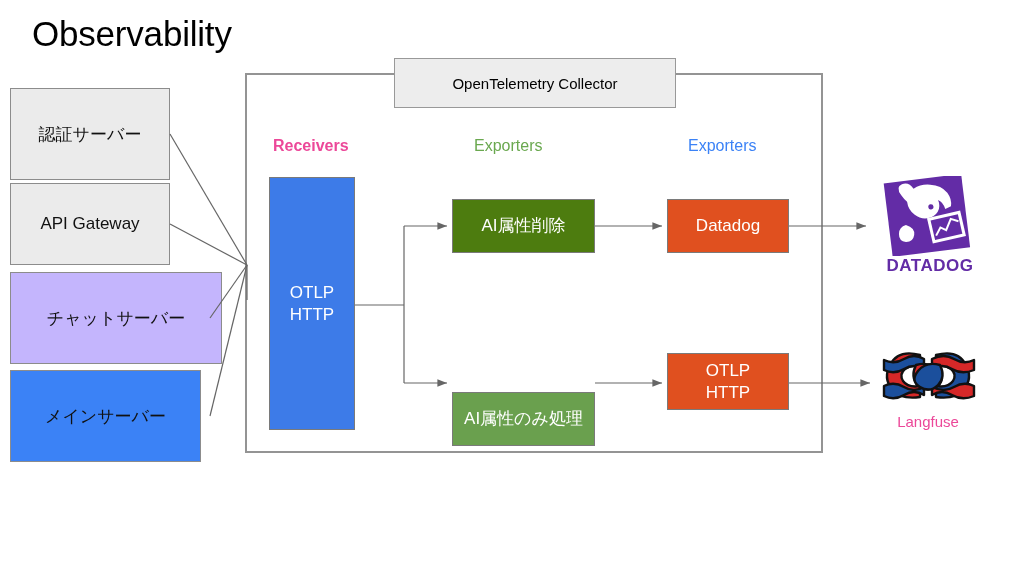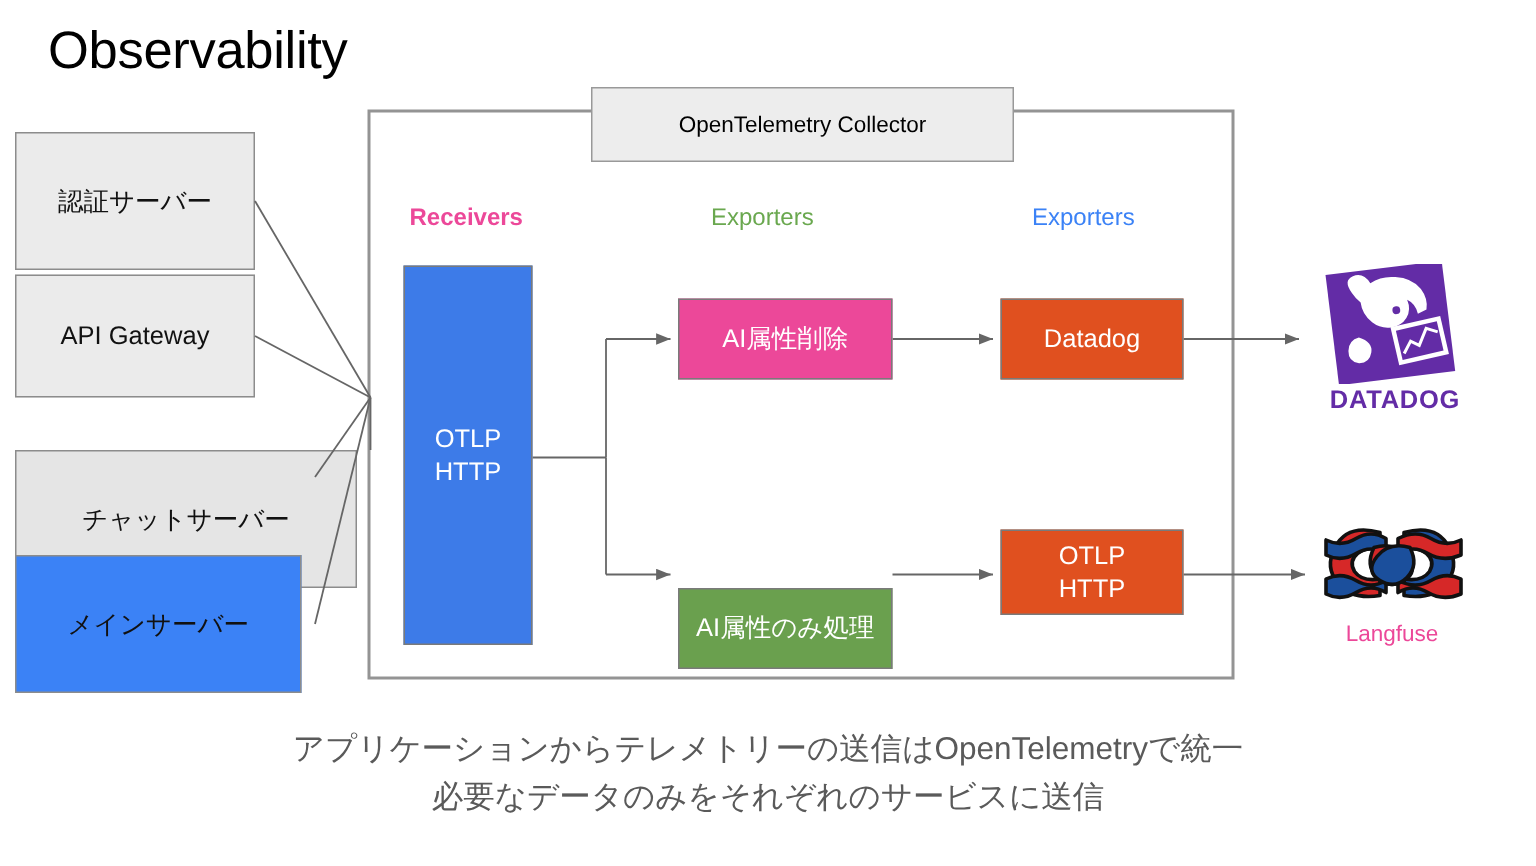--- a/index.html
+++ b/index.html
@@ -135,21 +135,21 @@
 </style>
 </head>
 <body>
 
 <div id="stage">
 
   <div class="abs" id="page-title">Observability</div>
 
   <div class="abs source-box" id="source-0" style="left: 10px; top: 88px; width: 160px; height: 92px; background: rgb(235, 235, 235);">認証サーバー</div>
   <div class="abs source-box" id="source-1" style="left: 10px; top: 183px; width: 160px; height: 82px; background: rgb(235, 235, 235);">API Gateway</div>
-  <div class="abs source-box" id="source-2" style="left: 10px; top: 272px; width: 228px; height: 92px; background: #e5e5e5; margin-top: 28px;">チャットサーバー</div>
+  <div class="abs source-box" id="source-2" style="left: 10px; top: 272px; width: 212px; height: 92px; background: #c4b5fd;">チャットサーバー</div>
   <div class="abs source-box" id="source-3" style="left: 10px; top: 370px; width: 191px; height: 92px; background: #3b82f6;">メインサーバー</div>
 
   <div class="abs" id="collector-container"></div>
 
   <div class="abs" id="collector-title">OpenTelemetry Collector</div>
 
   <div class="abs col-label" id="label-receivers" style="color: #ec4899; font-weight: bold;">Receivers</div>
   <div class="abs col-label" id="label-processors" style="color: rgb(106, 168, 79);">Exporters</div>
   <div class="abs col-label" id="label-exporters" style="color: #3b82f6;">Exporters</div>
 
@@ -182,21 +182,21 @@
       <path d="M789,226 L866,226" marker-end="url(#arrow)"></path>
       <path d="M789,383 L870,383" marker-end="url(#arrow)"></path>
     </g>
   </svg>
 
   <div class="abs node node-receiver" id="node-otlp-receiver" style="background: rgb(61, 123, 232);">
     <span>OTLP</span>
     <span>HTTP</span>
   </div>
 
-  <div class="abs node node-processor" id="node-proc-strip" style="background: #ec4899;">
+  <div class="abs node node-processor" id="node-proc-strip" style="background: #4d7c0f;">
     <span>AI属性削除</span>
   </div>
   <div class="abs node node-processor" id="node-proc-only" style="background: rgb(106, 160, 78); margin-top: 36px;">
     <span>AI属性のみ処理</span>
   </div>
 
   <div class="abs node node-exporter" id="node-exp-datadog" style="background: rgb(224, 80, 31);">
     <span>Datadog</span>
   </div>
   <div class="abs node node-exporter" id="node-exp-otlp" style="background: rgb(224, 80, 31);">
@@ -245,18 +245,14 @@
 
         <path d="M48 40 q-10 6 -20 0 q-10 -6 -20 -1 l0 10 q10 5 20 -1 q10 -6 20 0 z" fill="#1B4F9C"></path>
 
         <path d="M40 18 q14 -4 22 6 q8 10 -2 16 q-10 6 -18 -2 q-8 -8 -2 -20 z" fill="#D62828"></path>
         <path d="M64 18 q-14 -4 -22 6 q-8 10 2 16 q10 6 18 -2 q8 -8 2 -20 z" fill="#1B4F9C"></path>
       </g>
     </svg>
     <div class="logo-caption">Langfuse</div>
   </div>
 
-  <div class="abs" id="caption" style="color: rgb(90, 90, 90);">
-    <span class="line">アプリケーションからテレメトリーの送信はOpenTelemetryで統一</span>
-    <span class="line">必要なデータのみをそれぞれのサービスに送信</span>
-  </div>
 
 </div>
 
 </body></html>

